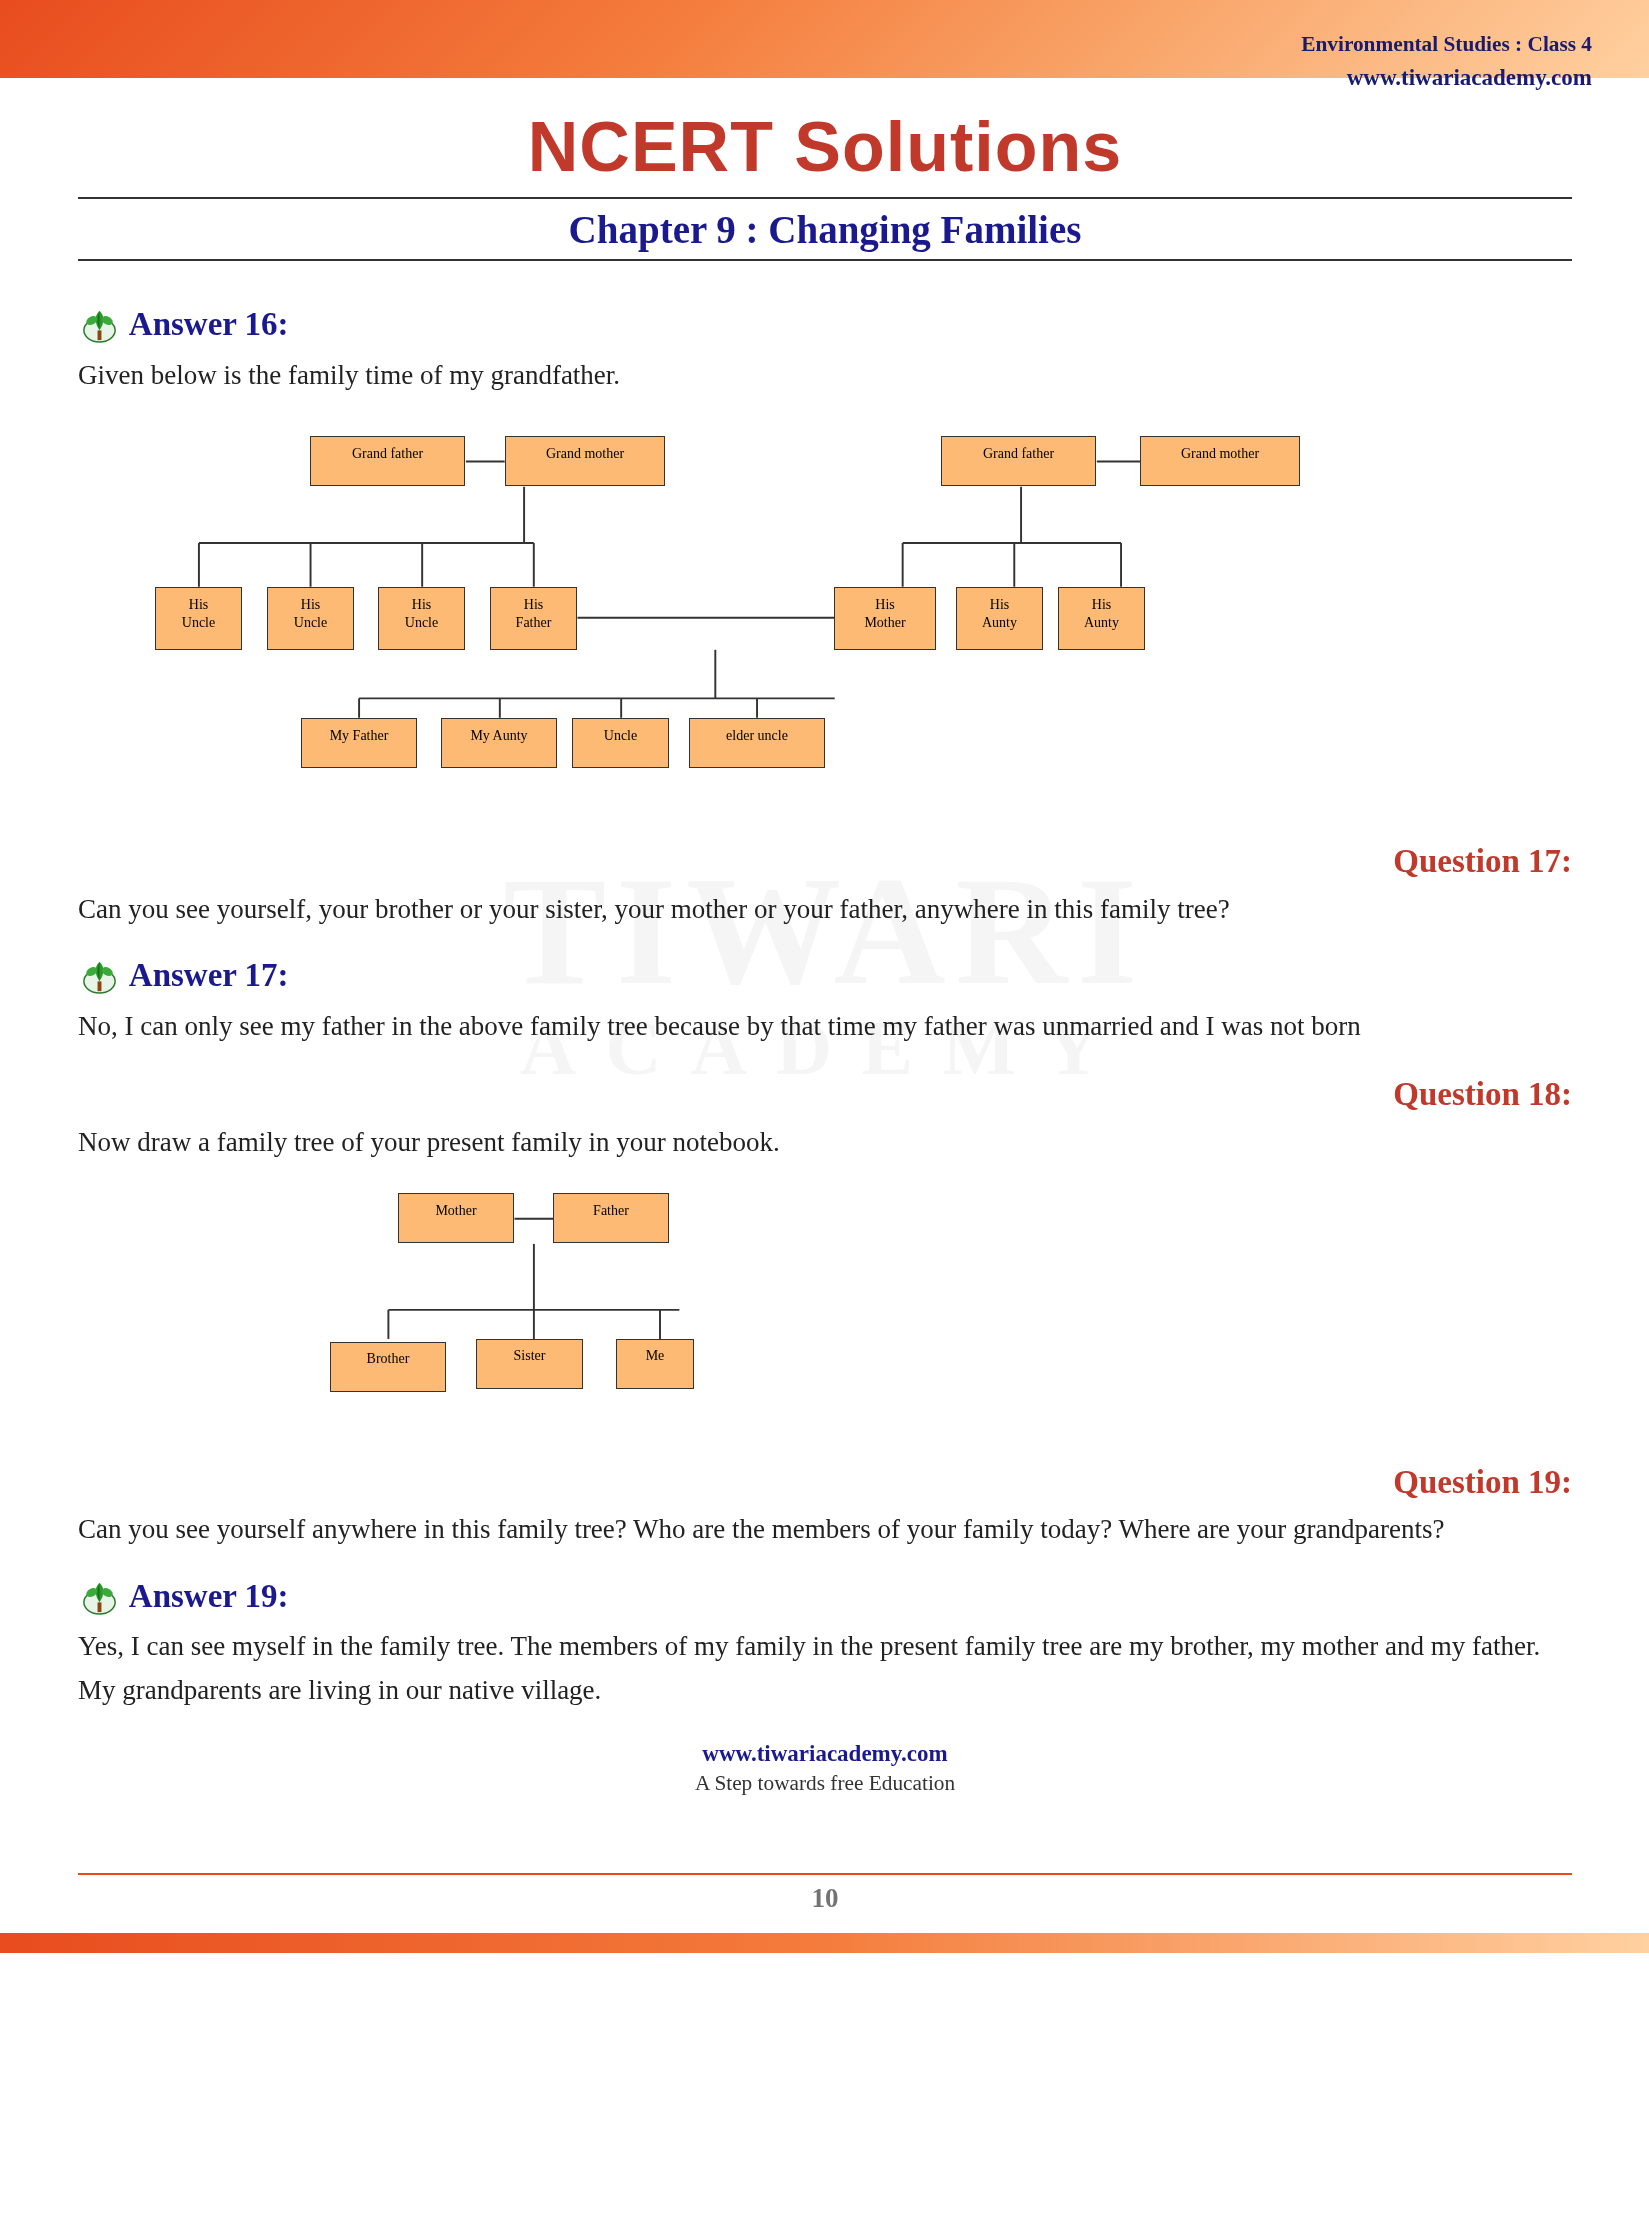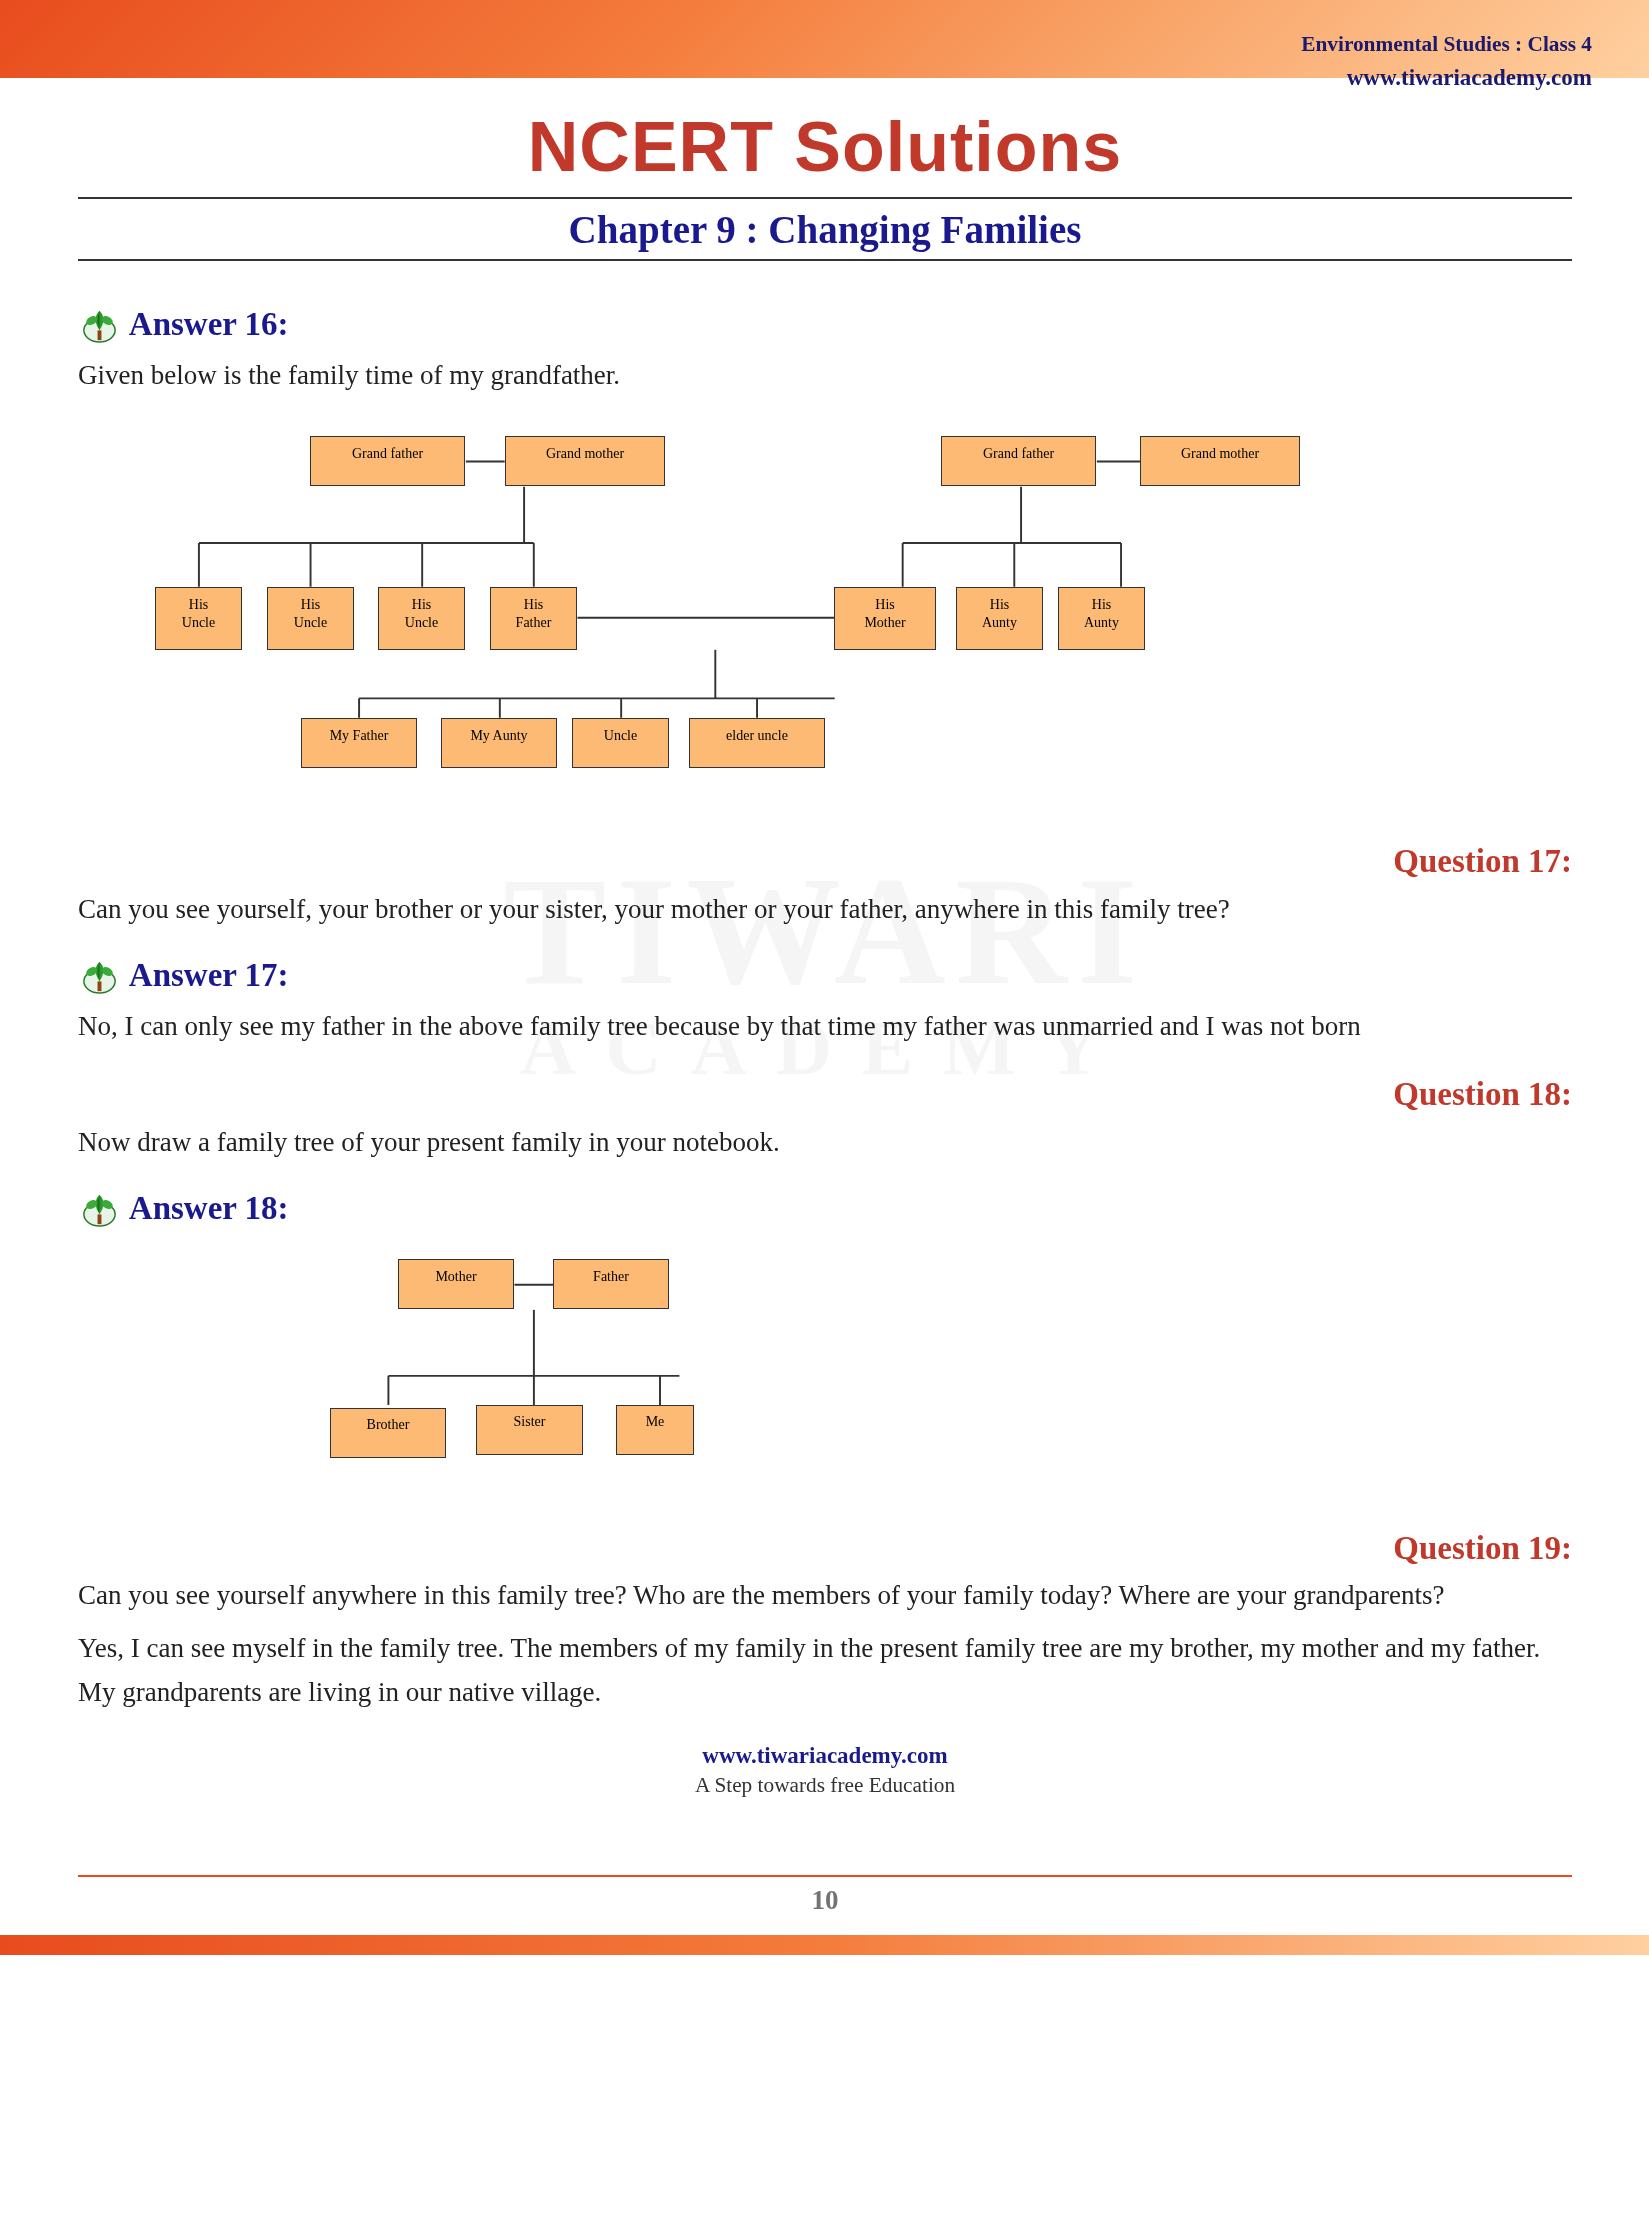--- a/index.html
+++ b/index.html
@@ -295,55 +295,55 @@
       <ellipse cx="30" cy="18" rx="6" ry="4" fill="#3aaa3a" transform="rotate(30,30,18)"></ellipse>
       <rect x="20" y="28" width="4" height="10" fill="#8B4513"></rect>
     </svg>
     <span>Answer 17:</span>
   </div>
   <div class="body-text">No, I can only see my father in the above family tree because by that time my father was unmarried and I was not born</div>
 
   <div class="question-heading">Question 18:</div>
   <div class="body-text">Now draw a family tree of your present family in your notebook.</div>
 
+
+  <div class="family-tree-container tree2" style="position:relative; width:582px; height:262px; margin:9.7px auto 19.4px 194px;">
+    <svg class="tree-lines" viewBox="0 0 600 270" style="position:absolute;top:0;left:0;width:100%;height:100%;">
+
+      <line x1="250" y1="46" x2="290" y2="46"></line>
+
+      <line x1="270" y1="72" x2="270" y2="140"></line>
+
+      <line x1="120" y1="140" x2="420" y2="140"></line>
+
+      <line x1="120" y1="140" x2="120" y2="170"></line>
+      <line x1="270" y1="140" x2="270" y2="170"></line>
+      <line x1="400" y1="140" x2="400" y2="170"></line>
+    </svg>
+    <div class="tree-node" style="left:126px;top:19.4px;width:116px;height:50px;">Mother</div>
+    <div class="tree-node" style="left:281px;top:19.4px;width:116px;height:50px;">Father</div>
+    <div class="tree-node" style="left:58px;top:168px;width:116px;height:50px;">Brother</div>
+    <div class="tree-node" style="left:204px;top:165px;width:107px;height:50px;">Sister</div>
+    <div class="tree-node" style="left:344px;top:165px;width:78px;height:50px;">Me</div>
+  </div>
+
+  <div class="question-heading">Question 19:</div>
+  <div class="body-text">Can you see yourself anywhere in this family tree? Who are the members of your family today? Where are your grandparents?</div>
+
   <div class="answer-heading">
     <svg class="tiwari-icon" viewBox="0 0 44 44">
       <ellipse cx="22" cy="28" rx="16" ry="12" fill="#e8f4e8" stroke="#2a7a2a" stroke-width="1.5"></ellipse>
       <path d="M22 8 Q30 16 22 28 Q14 16 22 8" fill="#2a9a2a"></path>
       <path d="M22 8 Q18 18 22 28" fill="#1a6a1a"></path>
       <ellipse cx="14" cy="18" rx="6" ry="4" fill="#3aaa3a" transform="rotate(-30,14,18)"></ellipse>
       <ellipse cx="30" cy="18" rx="6" ry="4" fill="#3aaa3a" transform="rotate(30,30,18)"></ellipse>
       <rect x="20" y="28" width="4" height="10" fill="#8B4513"></rect>
     </svg>
-    <span>Answer 18:</span>
-  </div>
-
-  <div class="family-tree-container tree2" style="position:relative; width:582px; height:262px; margin:9.7px auto 19.4px 194px;">
-    <svg class="tree-lines" viewBox="0 0 600 270" style="position:absolute;top:0;left:0;width:100%;height:100%;">
-
-      <line x1="250" y1="46" x2="290" y2="46"></line>
-
-      <line x1="270" y1="72" x2="270" y2="140"></line>
-
-      <line x1="120" y1="140" x2="420" y2="140"></line>
-
-      <line x1="120" y1="140" x2="120" y2="170"></line>
-      <line x1="270" y1="140" x2="270" y2="170"></line>
-      <line x1="400" y1="140" x2="400" y2="170"></line>
-    </svg>
-    <div class="tree-node" style="left:126px;top:19.4px;width:116px;height:50px;">Mother</div>
-    <div class="tree-node" style="left:281px;top:19.4px;width:116px;height:50px;">Father</div>
-    <div class="tree-node" style="left:58px;top:168px;width:116px;height:50px;">Brother</div>
-    <div class="tree-node" style="left:204px;top:165px;width:107px;height:50px;">Sister</div>
-    <div class="tree-node" style="left:344px;top:165px;width:78px;height:50px;">Me</div>
-  </div>
-
-  <div class="question-heading">Question 19:</div>
-  <div class="body-text">Can you see yourself anywhere in this family tree? Who are the members of your family today? Where are your grandparents?</div>
-
+    <span>Answer 19:</span>
+  </div>
   <div class="body-text">Yes, I can see myself in the family tree. The members of my family in the present family tree  are my brother, my mother and my father. My grandparents are living in our native village.</div>
 
   <div class="footer-text" style="margin-top:29px;">www.tiwariacademy.com</div>
   <div class="footer-sub">A Step towards free Education</div>
 </div>
 
 <hr class="footer-divider">
 <div class="page-number">10</div>
 <div class="bottom-bar"></div>
 

